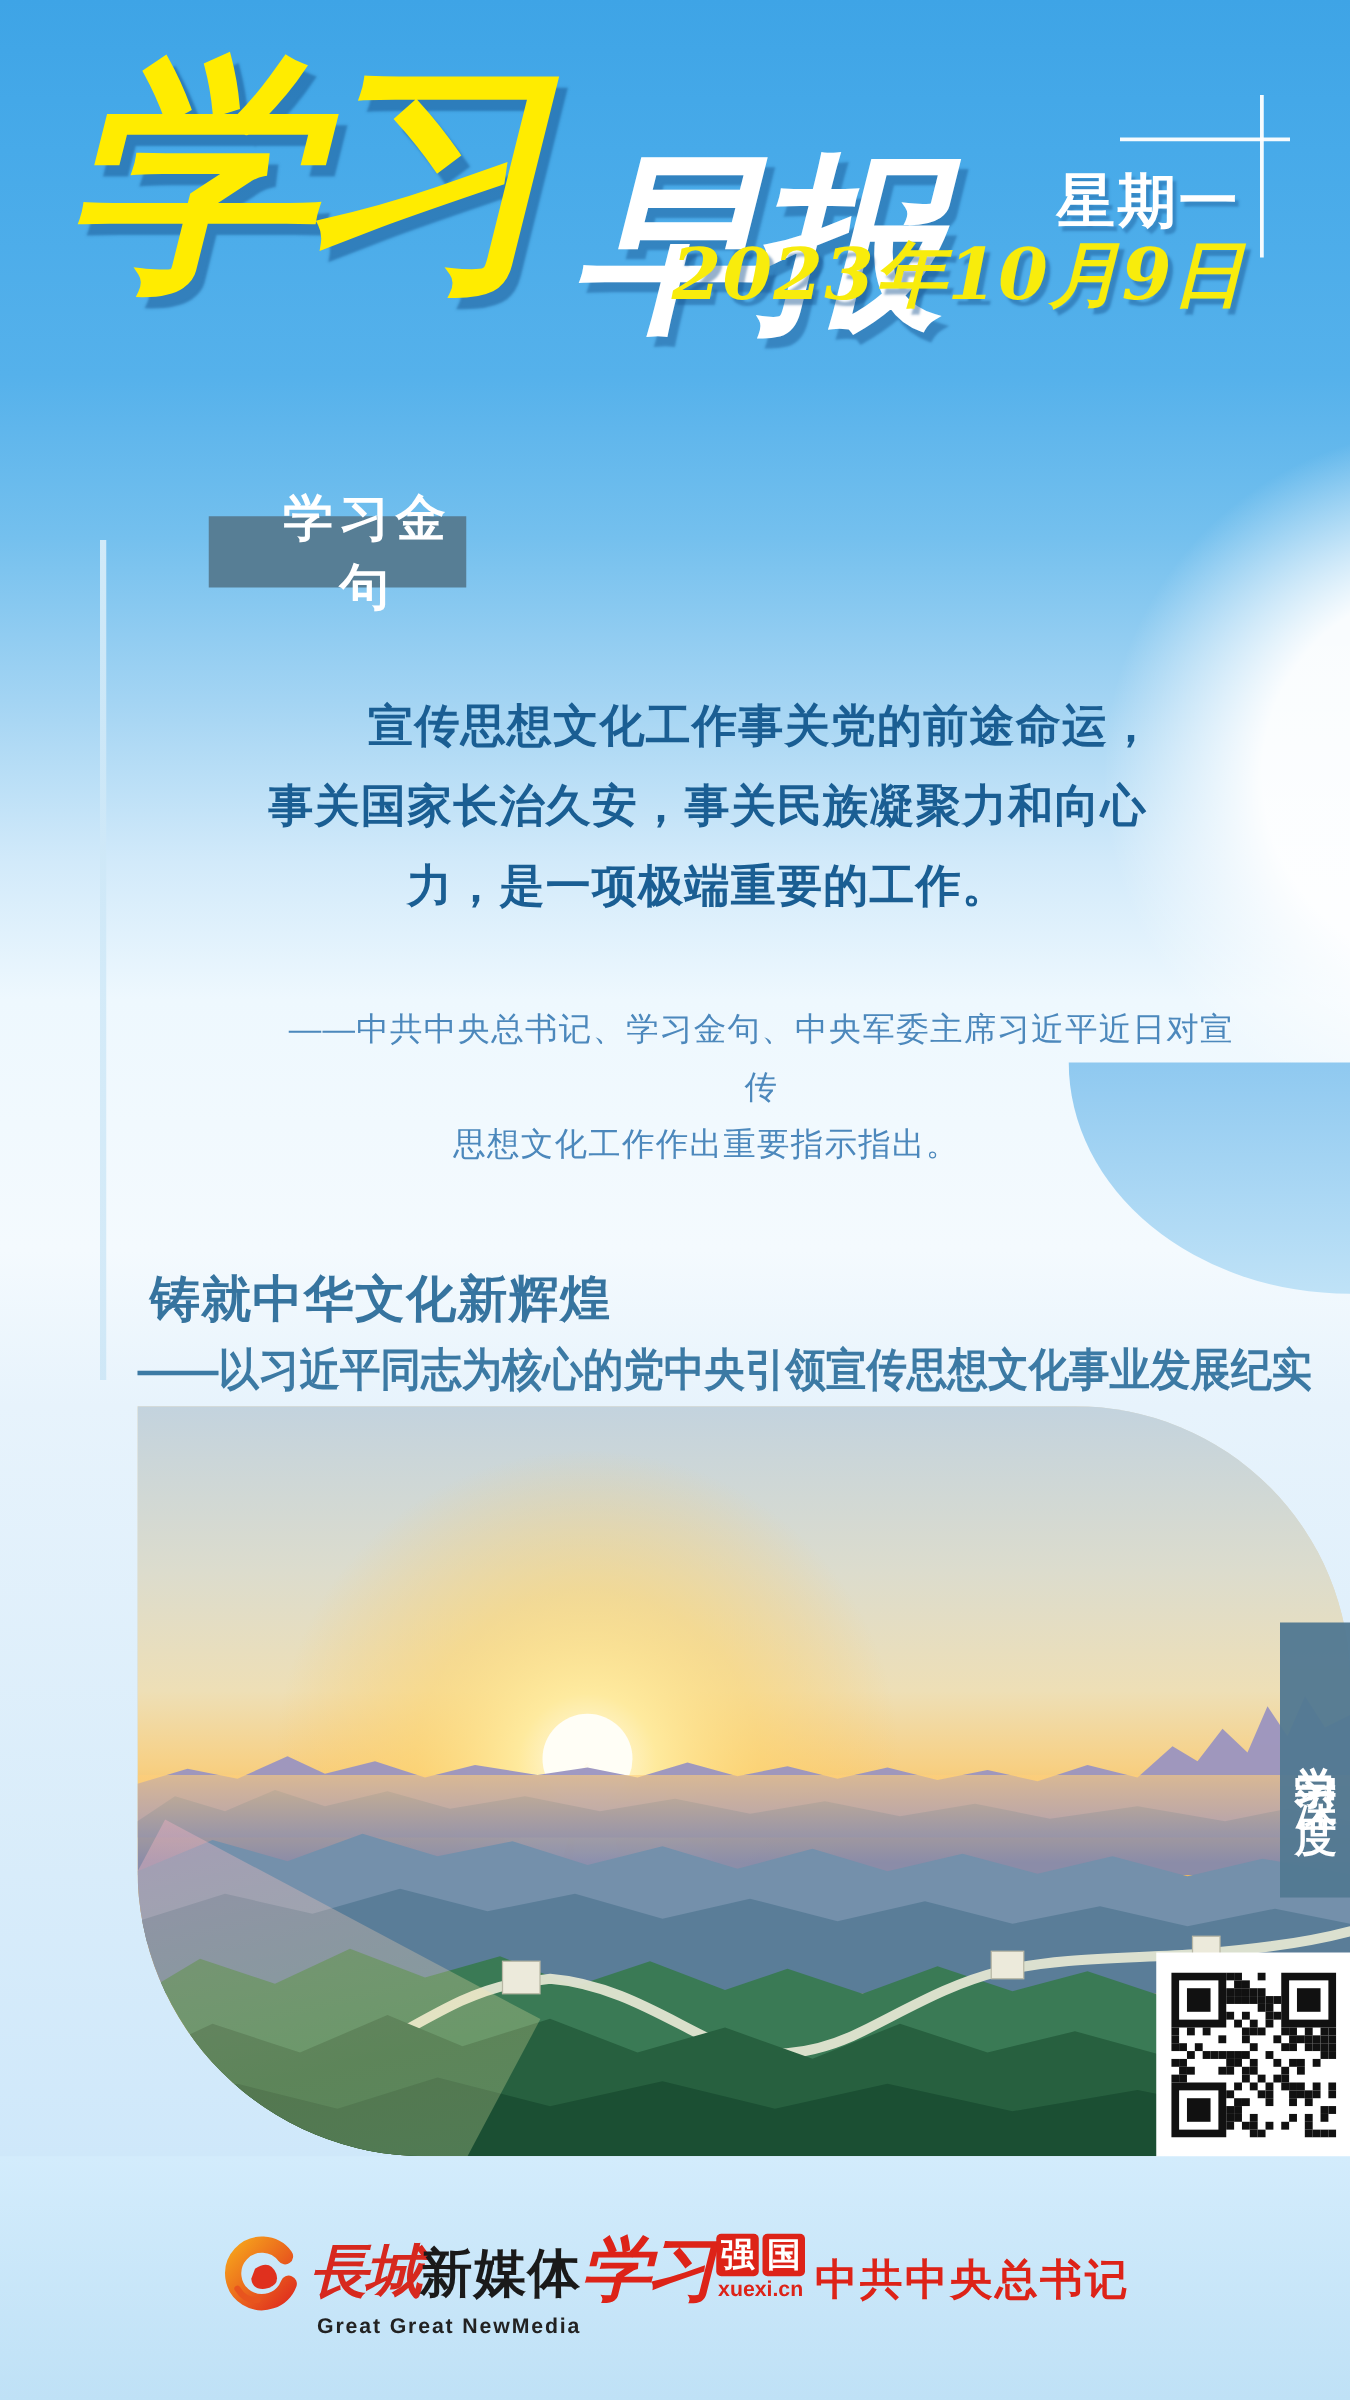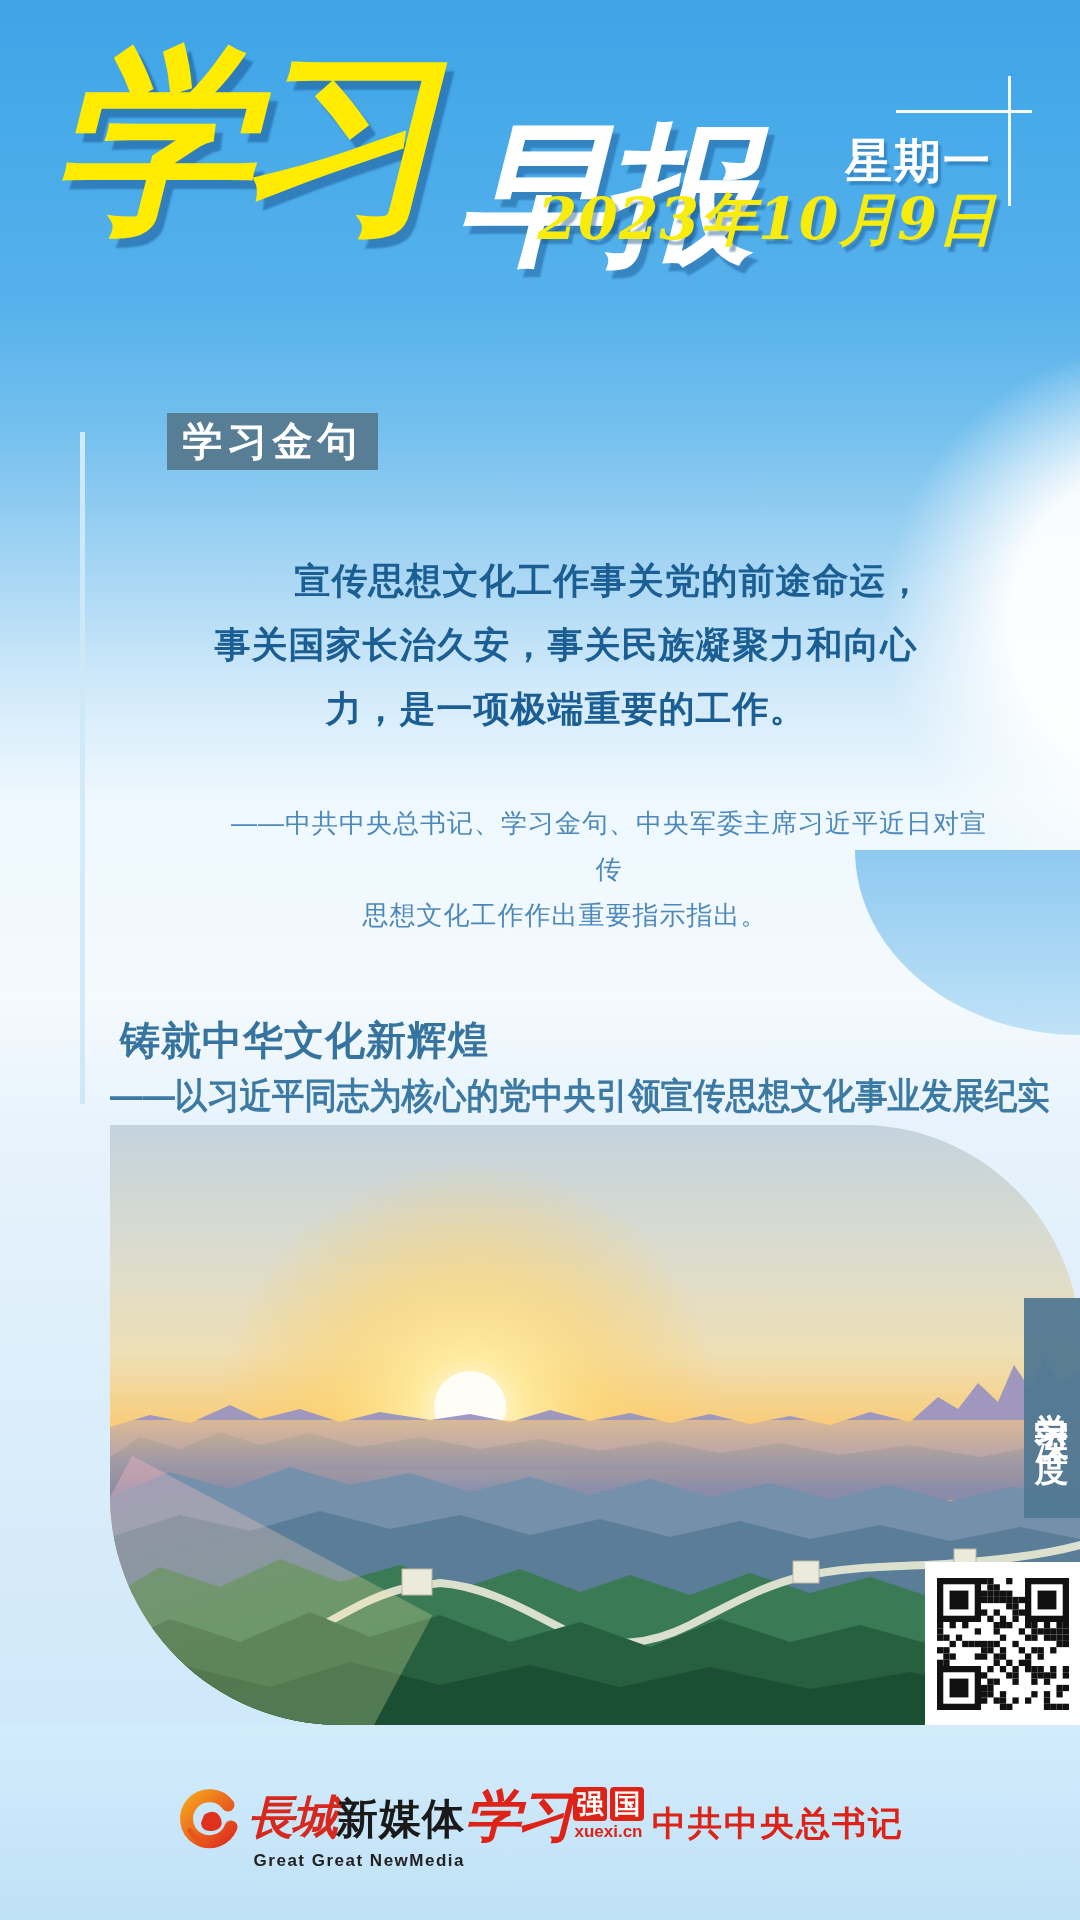--- a/index.html
+++ b/index.html
@@ -25,23 +25,23 @@
     font-style:italic;font-weight:bold;font-size:152px;line-height:1;letter-spacing:-8px;
     color:#ffffff;text-shadow:6px 8px 2px rgba(22,82,142,.45);}
   .weekday{position:absolute;right:88px;top:130px;font-size:47px;font-weight:bold;color:#fff;
     text-shadow:3px 4px 2px rgba(22,82,142,.4);letter-spacing:2px;}
   .date{position:absolute;right:84px;top:182px;font-family:"DejaVu Serif",serif;
     font-style:italic;font-weight:bold;font-size:57px;color:#f8ec0c;
     text-shadow:4px 5px 2px rgba(22,82,142,.45);letter-spacing:1px;}
   .cross-v{position:absolute;left:1008px;top:76px;width:3px;height:130px;background:rgba(255,255,255,.95);}
   .cross-h{position:absolute;left:896px;top:110px;width:136px;height:3px;background:rgba(255,255,255,.95);}
   
-  .badge{position:absolute;left:167px;top:413px;width:211px;height:57px;background:#577e95;
+  .badge{position:absolute;left:167px;top:413px;width:158px;height:57px;background:#577e95;
     color:#fff;font-size:40px;font-weight:bold;letter-spacing:5px;
-    display:flex;align-items:center;justify-content:center;}
+    display:flex;align-items:center;justify-content:center;padding-left:48px;}
   .accent-line{position:absolute;left:80px;top:432px;width:5px;height:672px;
     background:linear-gradient(180deg,rgba(214,236,249,.95),rgba(184,220,242,.55));}
   .quote{position:absolute;left:135px;top:549px;width:862px;color:#1a5e93;
     font-size:36px;font-weight:bold;line-height:64px;letter-spacing:1px;}
   .quote .l1{padding-left:86px;}
   .attribution{position:absolute;left:135px;top:800px;width:860px;color:#4c88bc;
     font-size:26px;line-height:46px;letter-spacing:1px;}
   .attribution .l1{padding-left:88px;}
   
   .article-title{position:absolute;left:120px;top:1015px;font-size:40px;line-height:50px;

